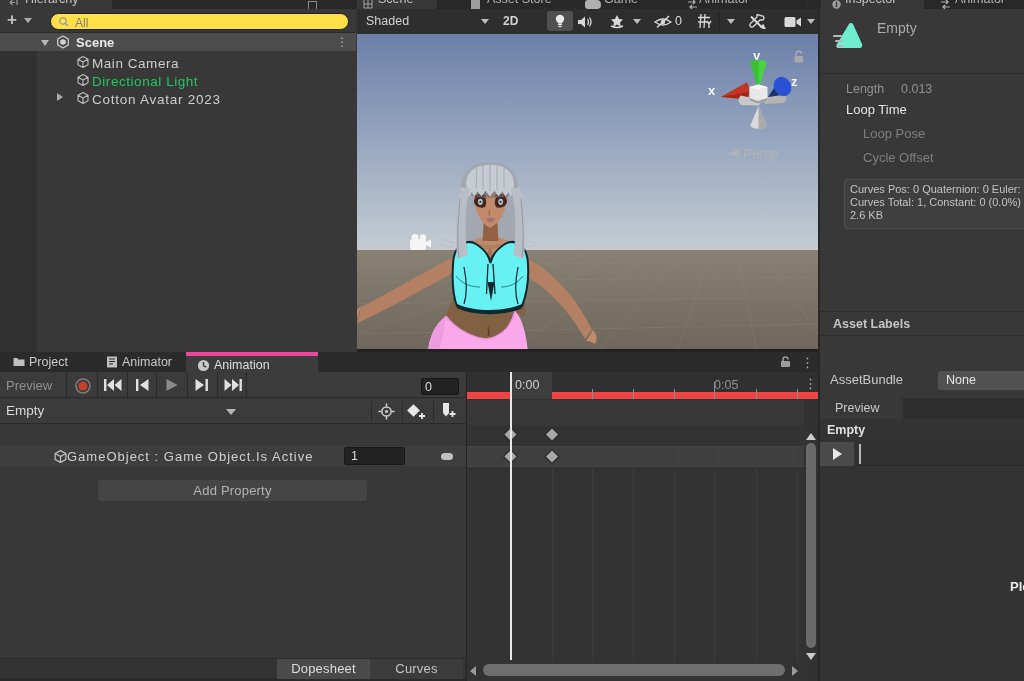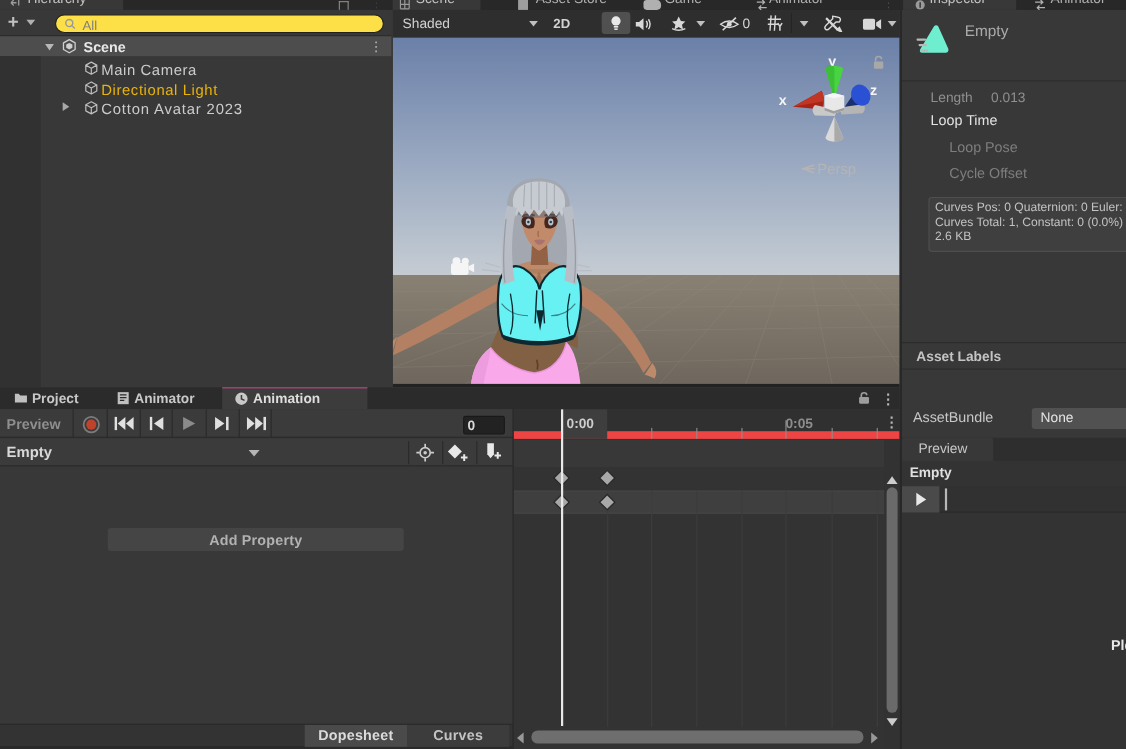--- a/index.html
+++ b/index.html
@@ -90,21 +90,21 @@
     <svg width="14" height="14" viewBox="0 0 14 14">
           <path d="M7 1.5 L12 4.2 L12 9.8 L7 12.5 L2 9.8 L2 4.2 Z M2 4.2 L7 7 L12 4.2 M7 7 L7 12.5" fill="none" stroke="#bdbdbd" stroke-width="1.1" stroke-linejoin="round"></path>
         </svg>
   </div>
   <div class="abs" style="left:92px;top:47px;color:#cccccc;font-size:13.5px;letter-spacing:0.55px;">Main Camera</div>
   <div class="abs" style="left:76px;top:64px;width:14px;height:14px;">
     <svg width="14" height="14" viewBox="0 0 14 14">
           <path d="M7 1.5 L12 4.2 L12 9.8 L7 12.5 L2 9.8 L2 4.2 Z M2 4.2 L7 7 L12 4.2 M7 7 L7 12.5" fill="none" stroke="#bdbdbd" stroke-width="1.1" stroke-linejoin="round"></path>
         </svg>
   </div>
-  <div class="abs" style="left:92px;top:65px;color:#eab308;font-size:13.5px;letter-spacing:0.55px;">Directional Light</div>
+  <div class="abs" style="left:92px;top:65px;color:#22c55e;font-size:13.5px;letter-spacing:0.55px;">Directional Light</div>
   <div class="abs" style="left:57px;top:84px;width:0;height:0;border-top:4.5px solid transparent;border-bottom:4.5px solid transparent;border-left:6px solid #a8a8a8;"></div>
   <div class="abs" style="left:76px;top:82px;width:14px;height:14px;">
     <svg width="14" height="14" viewBox="0 0 14 14">
           <path d="M7 1.5 L12 4.2 L12 9.8 L7 12.5 L2 9.8 L2 4.2 Z M2 4.2 L7 7 L12 4.2 M7 7 L7 12.5" fill="none" stroke="#bdbdbd" stroke-width="1.1" stroke-linejoin="round"></path>
         </svg>
   </div>
   <div class="abs" style="left:92px;top:83px;color:#cccccc;font-size:13.5px;letter-spacing:0.75px;">Cotton Avatar 2023</div>
   <div class="abs" style="left:0;top:42px;width:37px;height:301px;background:#313131;"></div>
 </div>
 
@@ -286,34 +286,34 @@
         <g>
           <rect x="437.5" y="22" width="8.5" height="6.5" rx="1" fill="#a8a8a8"></rect>
           <path d="M439 22 L439 19.8 Q439 17.3 441.7 17.3 Q444.4 17.3 444.4 19.8" stroke="#a8a8a8" stroke-width="1.4" fill="none"></path>
         </g>
       </g>
     </svg>
     <div class="abs" style="left:0;top:315px;width:461px;height:3px;background:#222222;"></div>
   </div>
 </div>
 
-<div class="abs" style="left:0;top:352px;width:818px;height:329px;background:#383838;overflow:hidden;font-weight:bold;">
+<div class="abs" style="left:0;top:352px;width:818px;height:329px;background:#383838;overflow:hidden;">
 
   <div class="abs" style="left:0;top:0;width:818px;height:20px;background:#2b2b2b;">
     <svg width="12" height="12" style="position:absolute;left:13px;top:4px;" viewBox="0 0 12 12">
       <path d="M0.5 2 L4 2 L5.5 3.5 L11.5 3.5 L11.5 10 L0.5 10 Z" fill="#c0c0c0"></path>
     </svg>
     <div class="abs" style="left:29px;top:3px;color:#c8c8c8;font-size:12.5px;">Project</div>
     <svg width="12" height="12" style="position:absolute;left:106px;top:4px;" viewBox="0 0 12 12">
       <rect x="1" y="0.5" width="10" height="11" fill="#c0c0c0"></rect>
       <path d="M3 3 L9 3 M3 5.5 L9 5.5 M3 8 L7 8" stroke="#2b2b2b" stroke-width="1.2"></path>
     </svg>
     <div class="abs" style="left:122px;top:3px;color:#c8c8c8;font-size:12.5px;">Animator</div>
 
-    <div class="abs" style="left:202px;top:0;width:132px;height:20px;background:#3c3c3c;border-top:1px solid #ec4899;">
+    <div class="abs" style="left:186px;top:0;width:132px;height:20px;background:#3c3c3c;border-top:4px solid #ec4899;">
       <svg width="13" height="13" style="position:absolute;left:11px;top:3px;" viewBox="0 0 13 13">
         <circle cx="6.5" cy="6.5" r="5.6" fill="#c8c8c8"></circle>
         <path d="M6.5 3 L6.5 6.8 L9.3 8" stroke="#3c3c3c" stroke-width="1.4" fill="none"></path>
       </svg>
       <div class="abs" style="left:28px;top:2px;color:#dedede;font-size:12.5px;">Animation</div>
     </div>
 
     <svg width="11" height="12" style="position:absolute;left:780px;top:4px;" viewBox="0 0 11 12">
       <rect x="1" y="5" width="9" height="6" rx="1" fill="#9d9d9d"></rect>
       <path d="M3 5 L3 3.4 Q3 1 5.5 1 Q8 1 8 3.4" stroke="#9d9d9d" stroke-width="1.5" fill="none"></path>
@@ -377,20 +377,30 @@
         <path d="M16 10 L16 16 M13 13 L19 13" stroke="#e8e8e8" stroke-width="1.8"></path>
       </svg>
       <div class="abs" style="left:433px;top:2px;width:1px;height:21px;background:#2a2a2a;"></div>
       <svg width="16" height="18" style="position:absolute;left:440px;top:3px;" viewBox="0 0 16 18">
         <path d="M3 1 L9 1 L9 11 L6 14.5 L3 11 Z" fill="#e8e8e8"></path>
         <path d="M12.5 9 L12.5 15 M9.5 12 L15.5 12" stroke="#e8e8e8" stroke-width="1.8"></path>
       </svg>
     </div>
 
     <div class="abs" style="left:0;top:53px;width:466px;height:253px;background:#383838;">
+      <div class="abs" style="left:0;top:21px;width:466px;height:20px;background:#3e3e3e;">
+        <svg width="15" height="15" style="position:absolute;left:53px;top:3px;" viewBox="0 0 14 14">
+          <path d="M7 1.5 L12 4.2 L12 9.8 L7 12.5 L2 9.8 L2 4.2 Z M2 4.2 L7 7 L12 4.2 M7 7 L7 12.5" fill="none" stroke="#c4c4c4" stroke-width="1.1" stroke-linejoin="round"></path>
+        </svg>
+        <div class="abs" style="left:67px;top:3px;color:#cfcfcf;font-size:13px;letter-spacing:1px;">GameObject : Game Object.Is Active</div>
+        <div class="abs" style="left:344px;top:1px;width:61px;height:18px;background:#222222;border:1px solid #191919;border-radius:2px;">
+          <div class="abs" style="left:6px;top:1px;color:#dadada;font-size:12.5px;">1</div>
+        </div>
+        <div class="abs" style="left:441px;top:7px;width:12px;height:7px;background:#c0c0c0;border-radius:4px;"></div>
+      </div>
       <div class="abs" style="left:98px;top:55px;width:269px;height:21px;background:#454545;border-radius:3px;">
         <div class="abs" style="left:0;top:3px;width:269px;text-align:center;color:#b2b2b2;font-size:13px;letter-spacing:0.2px;">Add Property</div>
       </div>
     </div>
     <div class="abs" style="left:0;top:306px;width:466px;height:3px;background:#2a2a2a;"></div>
 
     <div class="abs" style="left:0;top:286px;width:466px;height:20px;background:#333333;border-top:1px solid #2a2a2a;">
       <div class="abs" style="left:277px;top:0px;width:93px;height:20px;background:#4a4a4a;text-align:center;"><span style="color:#dcdcdc;font-size:13px;line-height:20px;letter-spacing:0.2px;">Dopesheet</span></div>
       <div class="abs" style="left:370px;top:0px;width:93px;height:20px;background:#3c3c3c;text-align:center;"><span style="color:#c4c4c4;font-size:13px;line-height:20px;letter-spacing:0.2px;">Curves</span></div>
     </div>

